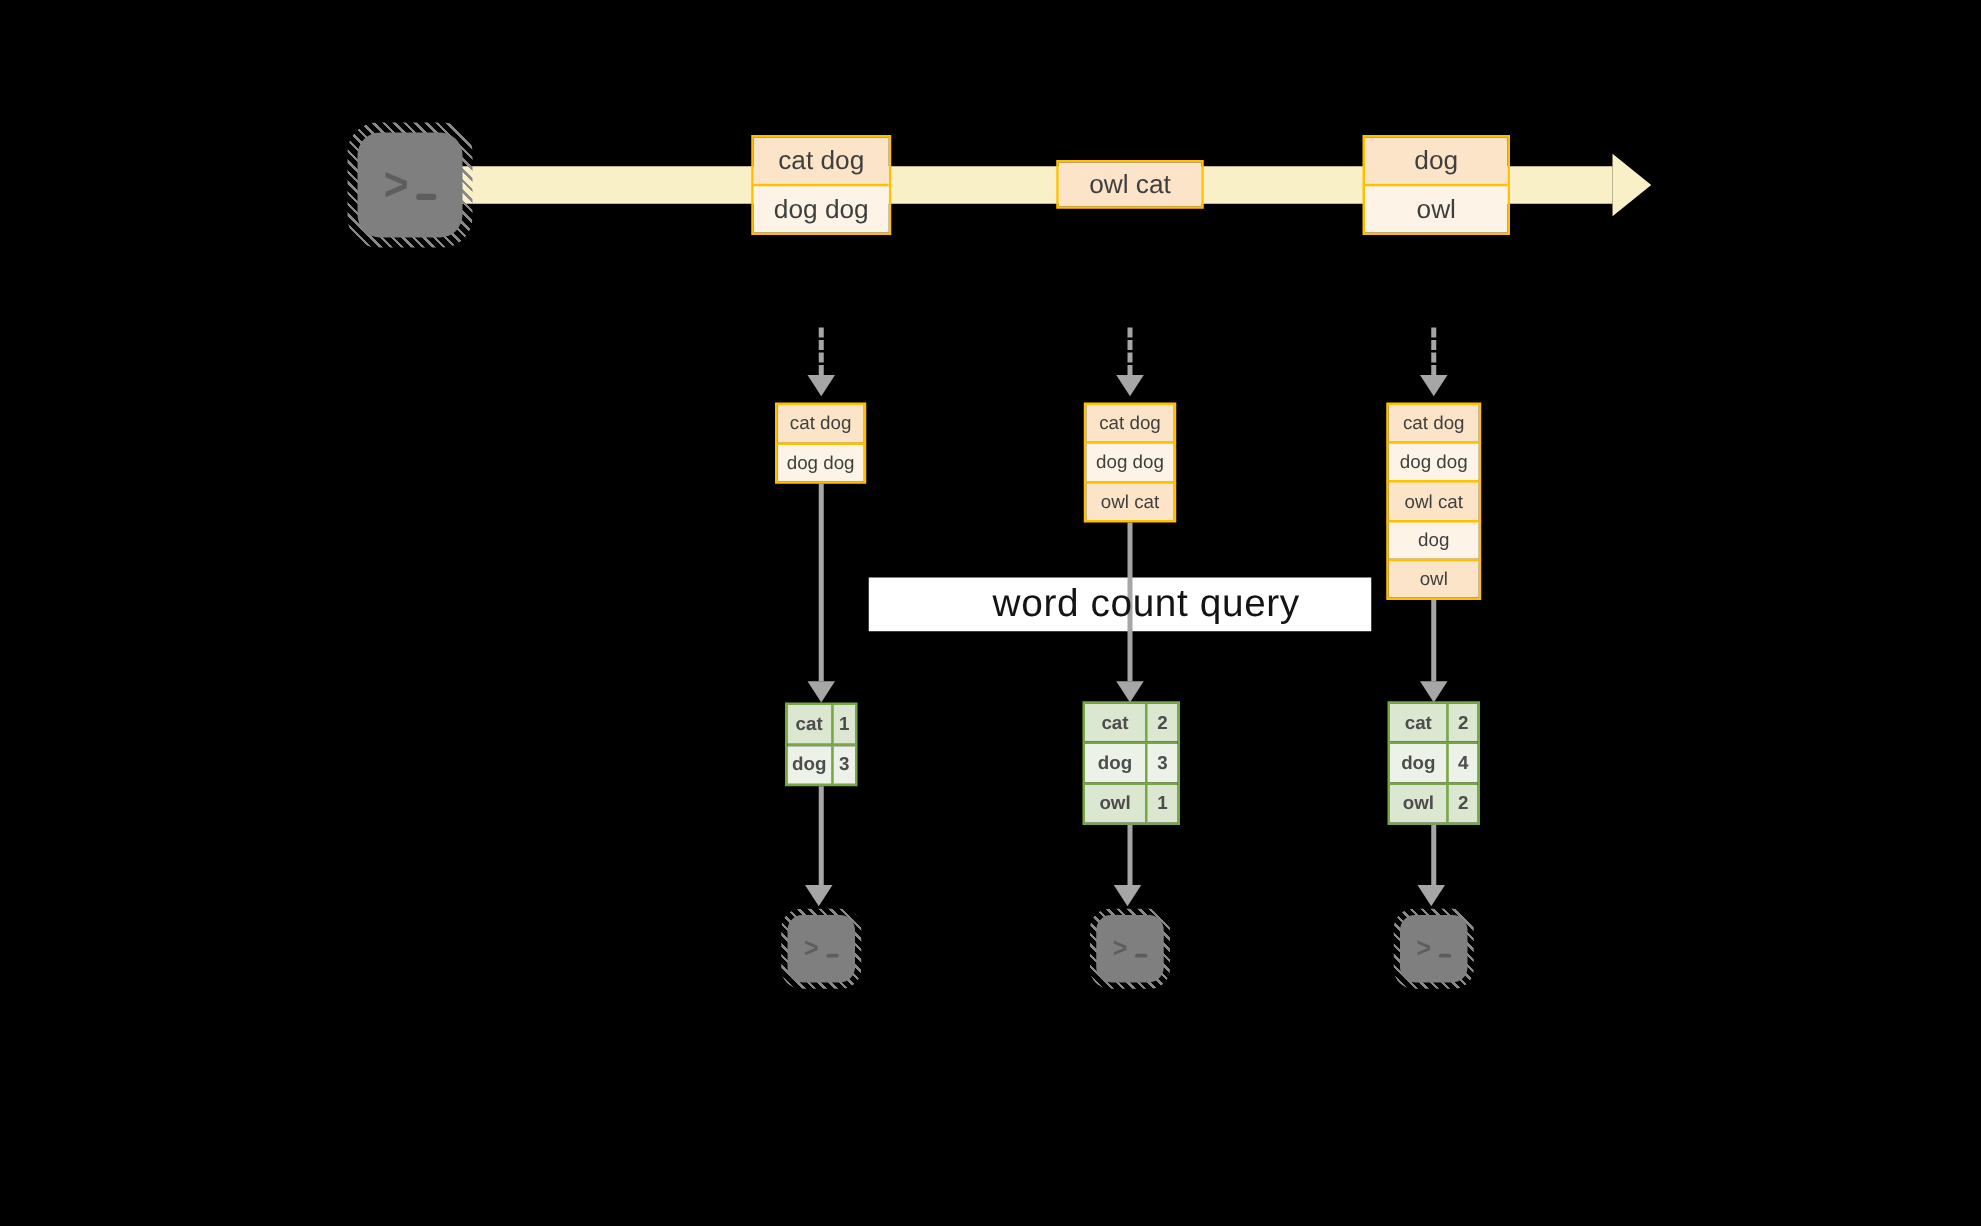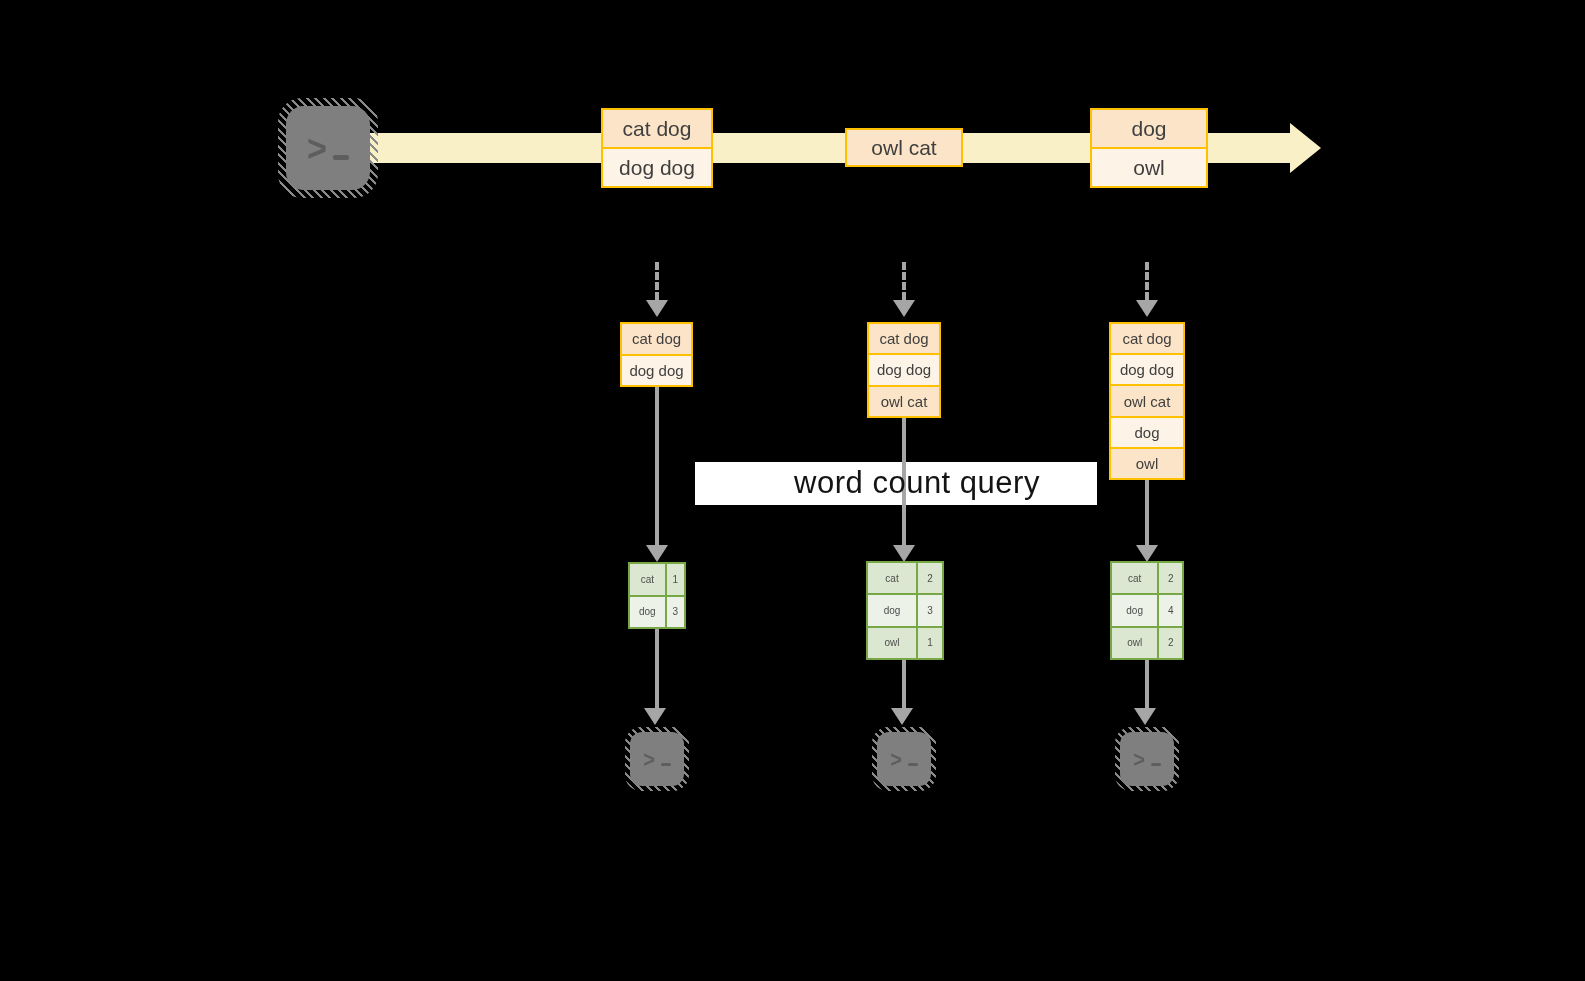--- a/index.html
+++ b/index.html
@@ -29,21 +29,21 @@
   
   .obox{position:absolute;z-index:5;border:2.5px solid #FFC000;display:flex;flex-direction:column;box-sizing:border-box;}
   .obox .row{flex:1;display:flex;align-items:center;justify-content:center;white-space:nowrap;}
   .obox .row + .row{border-top:2.5px solid #FFC000;text-align:right;}
   .obox .dk{background:#FCE4C8;}
   .obox .lt{background:#FDF3E7;}
   .obox.top{font-size:21px;}
   .obox.stack{font-size:15px;}
   .obox.stack .row + .row{border-top:2px solid #FFC000;}
   
-  .gtable{position:absolute;z-index:3;border:2.5px solid #77A845;display:flex;flex-direction:column;box-sizing:border-box;font-size:10px;color:#4d4d4d;}
+  .gtable{position:absolute;z-index:3;border:2.5px solid #77A845;display:flex;flex-direction:column;box-sizing:border-box;font-size:15px;color:#4d4d4d;font-weight:bold;}
   .gtable .trow{flex:1;display:flex;}
   .gtable .trow + .trow{border-top:2px solid #77A845;}
   .gtable .wcell{flex:2;display:flex;align-items:center;justify-content:center;}
   .gtable .ncell{flex:1;display:flex;align-items:center;justify-content:center;border-left:2px solid #77A845;}
   .gtable .dk .wcell,.gtable .dk .ncell{background:#DBE7D0;}
   .gtable .lt .wcell,.gtable .lt .ncell{background:#EDF2E8;}
   
   .vdash{position:absolute;width:0;border-left:4px dashed #A6A6A6;z-index:3;}
   .vline{position:absolute;width:4px;background:#A6A6A6;z-index:3;}
   .vhead{position:absolute;width:0;height:0;z-index:3;

